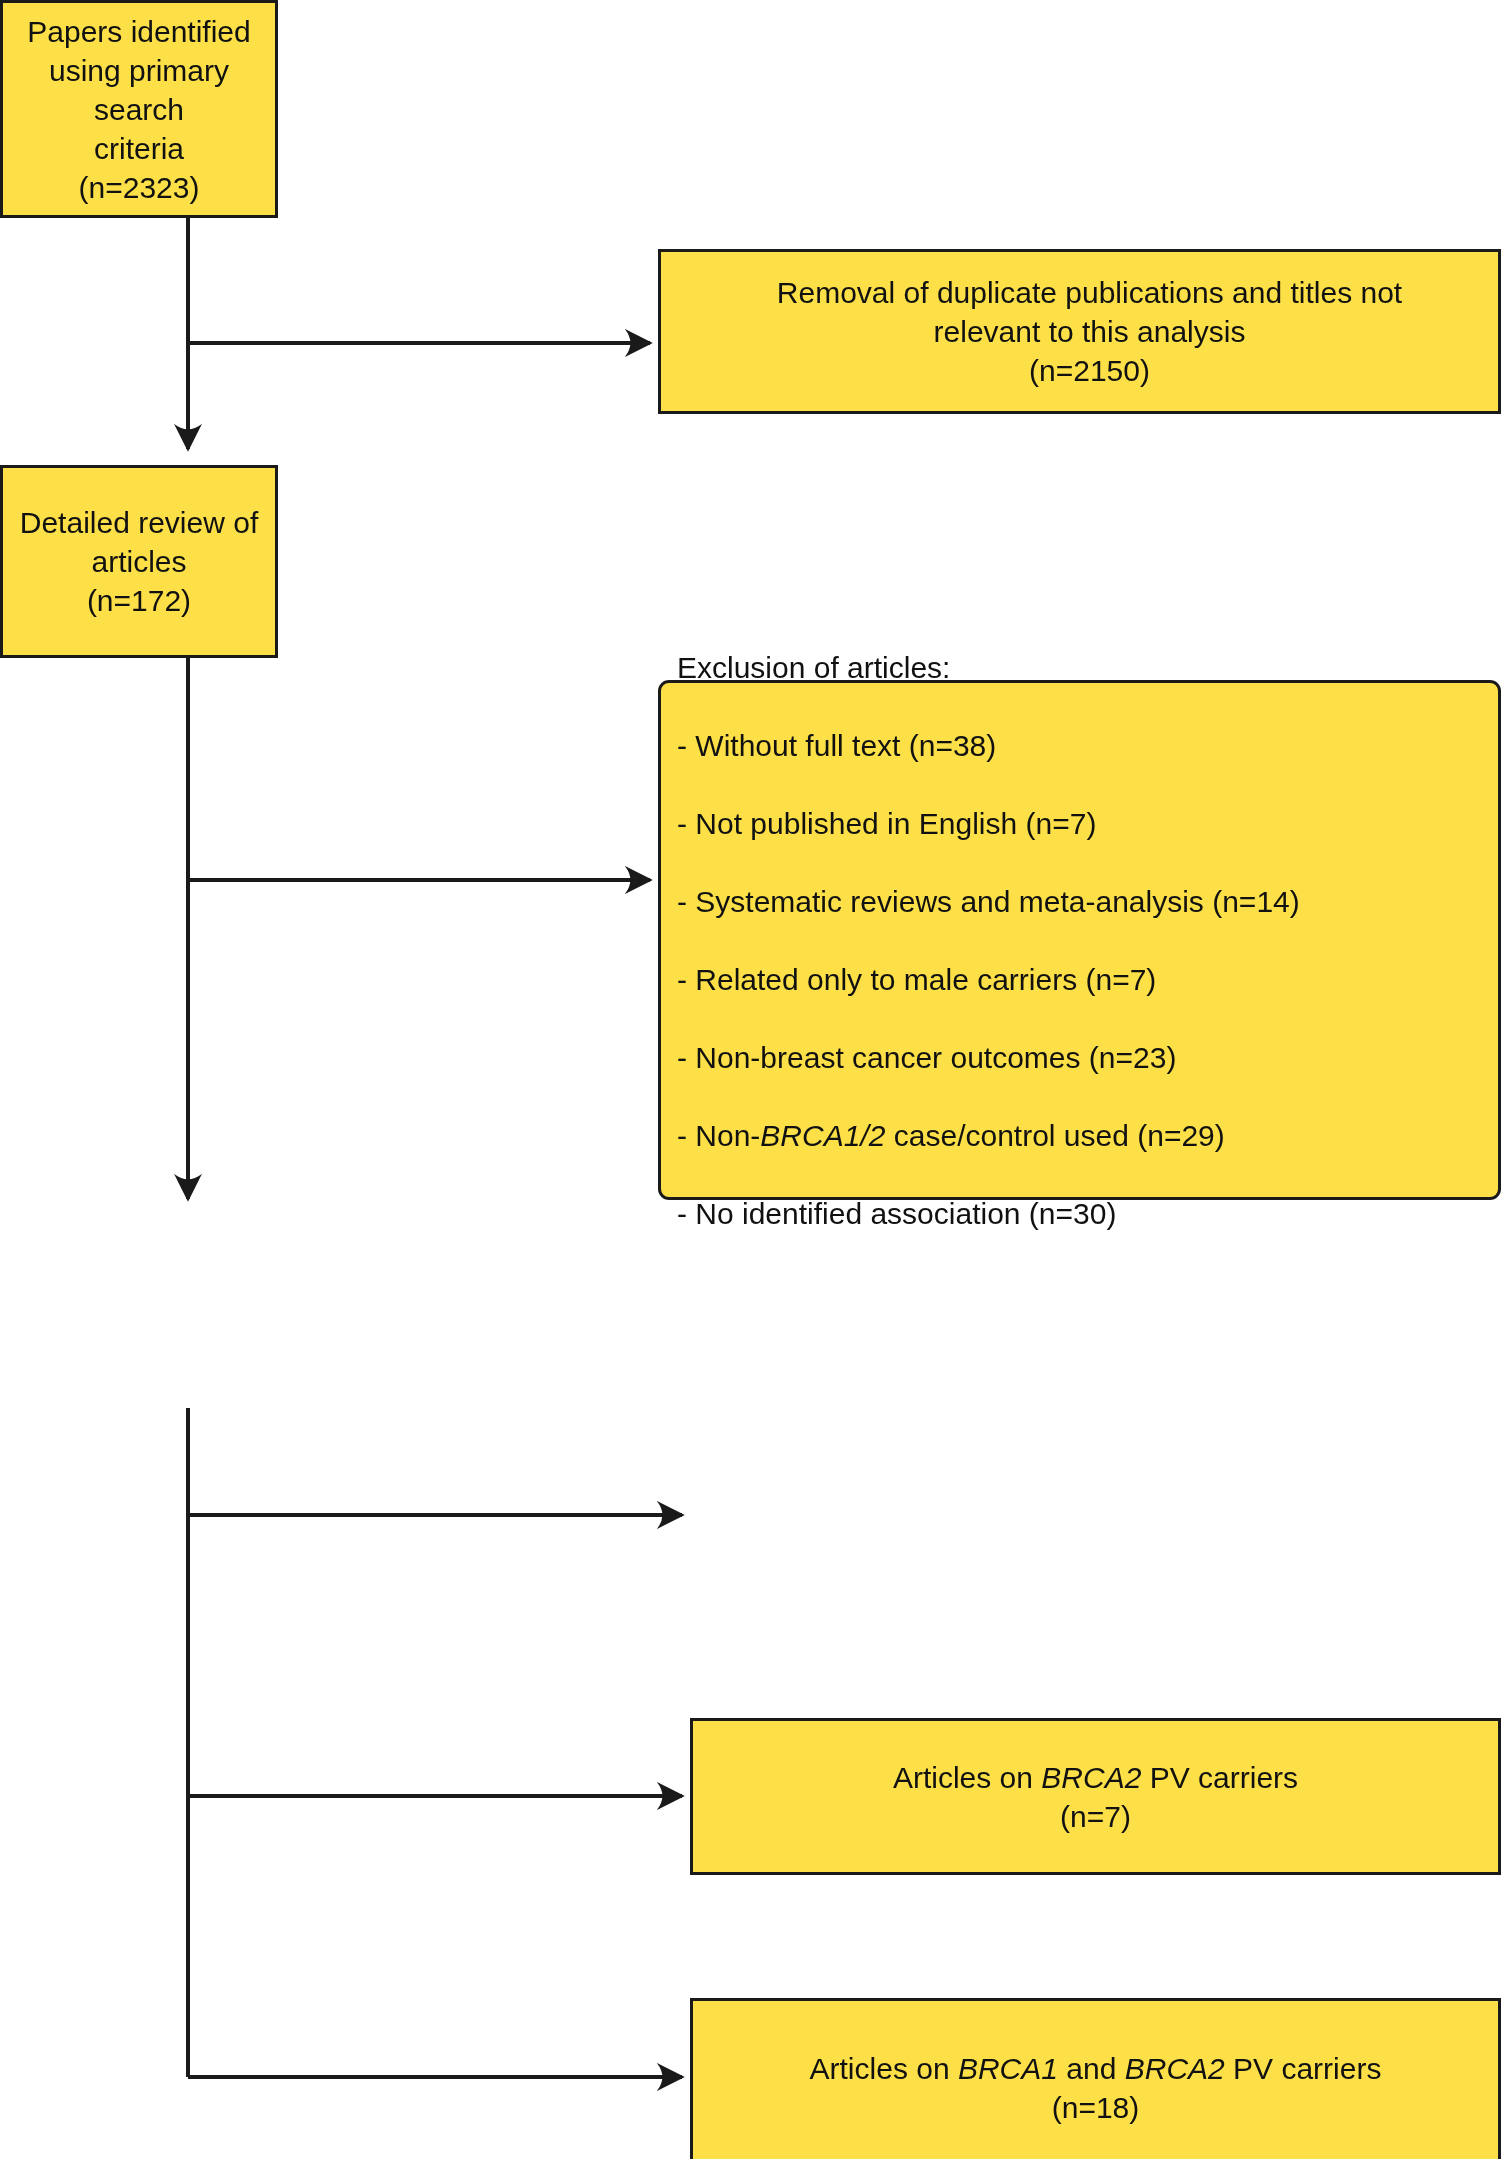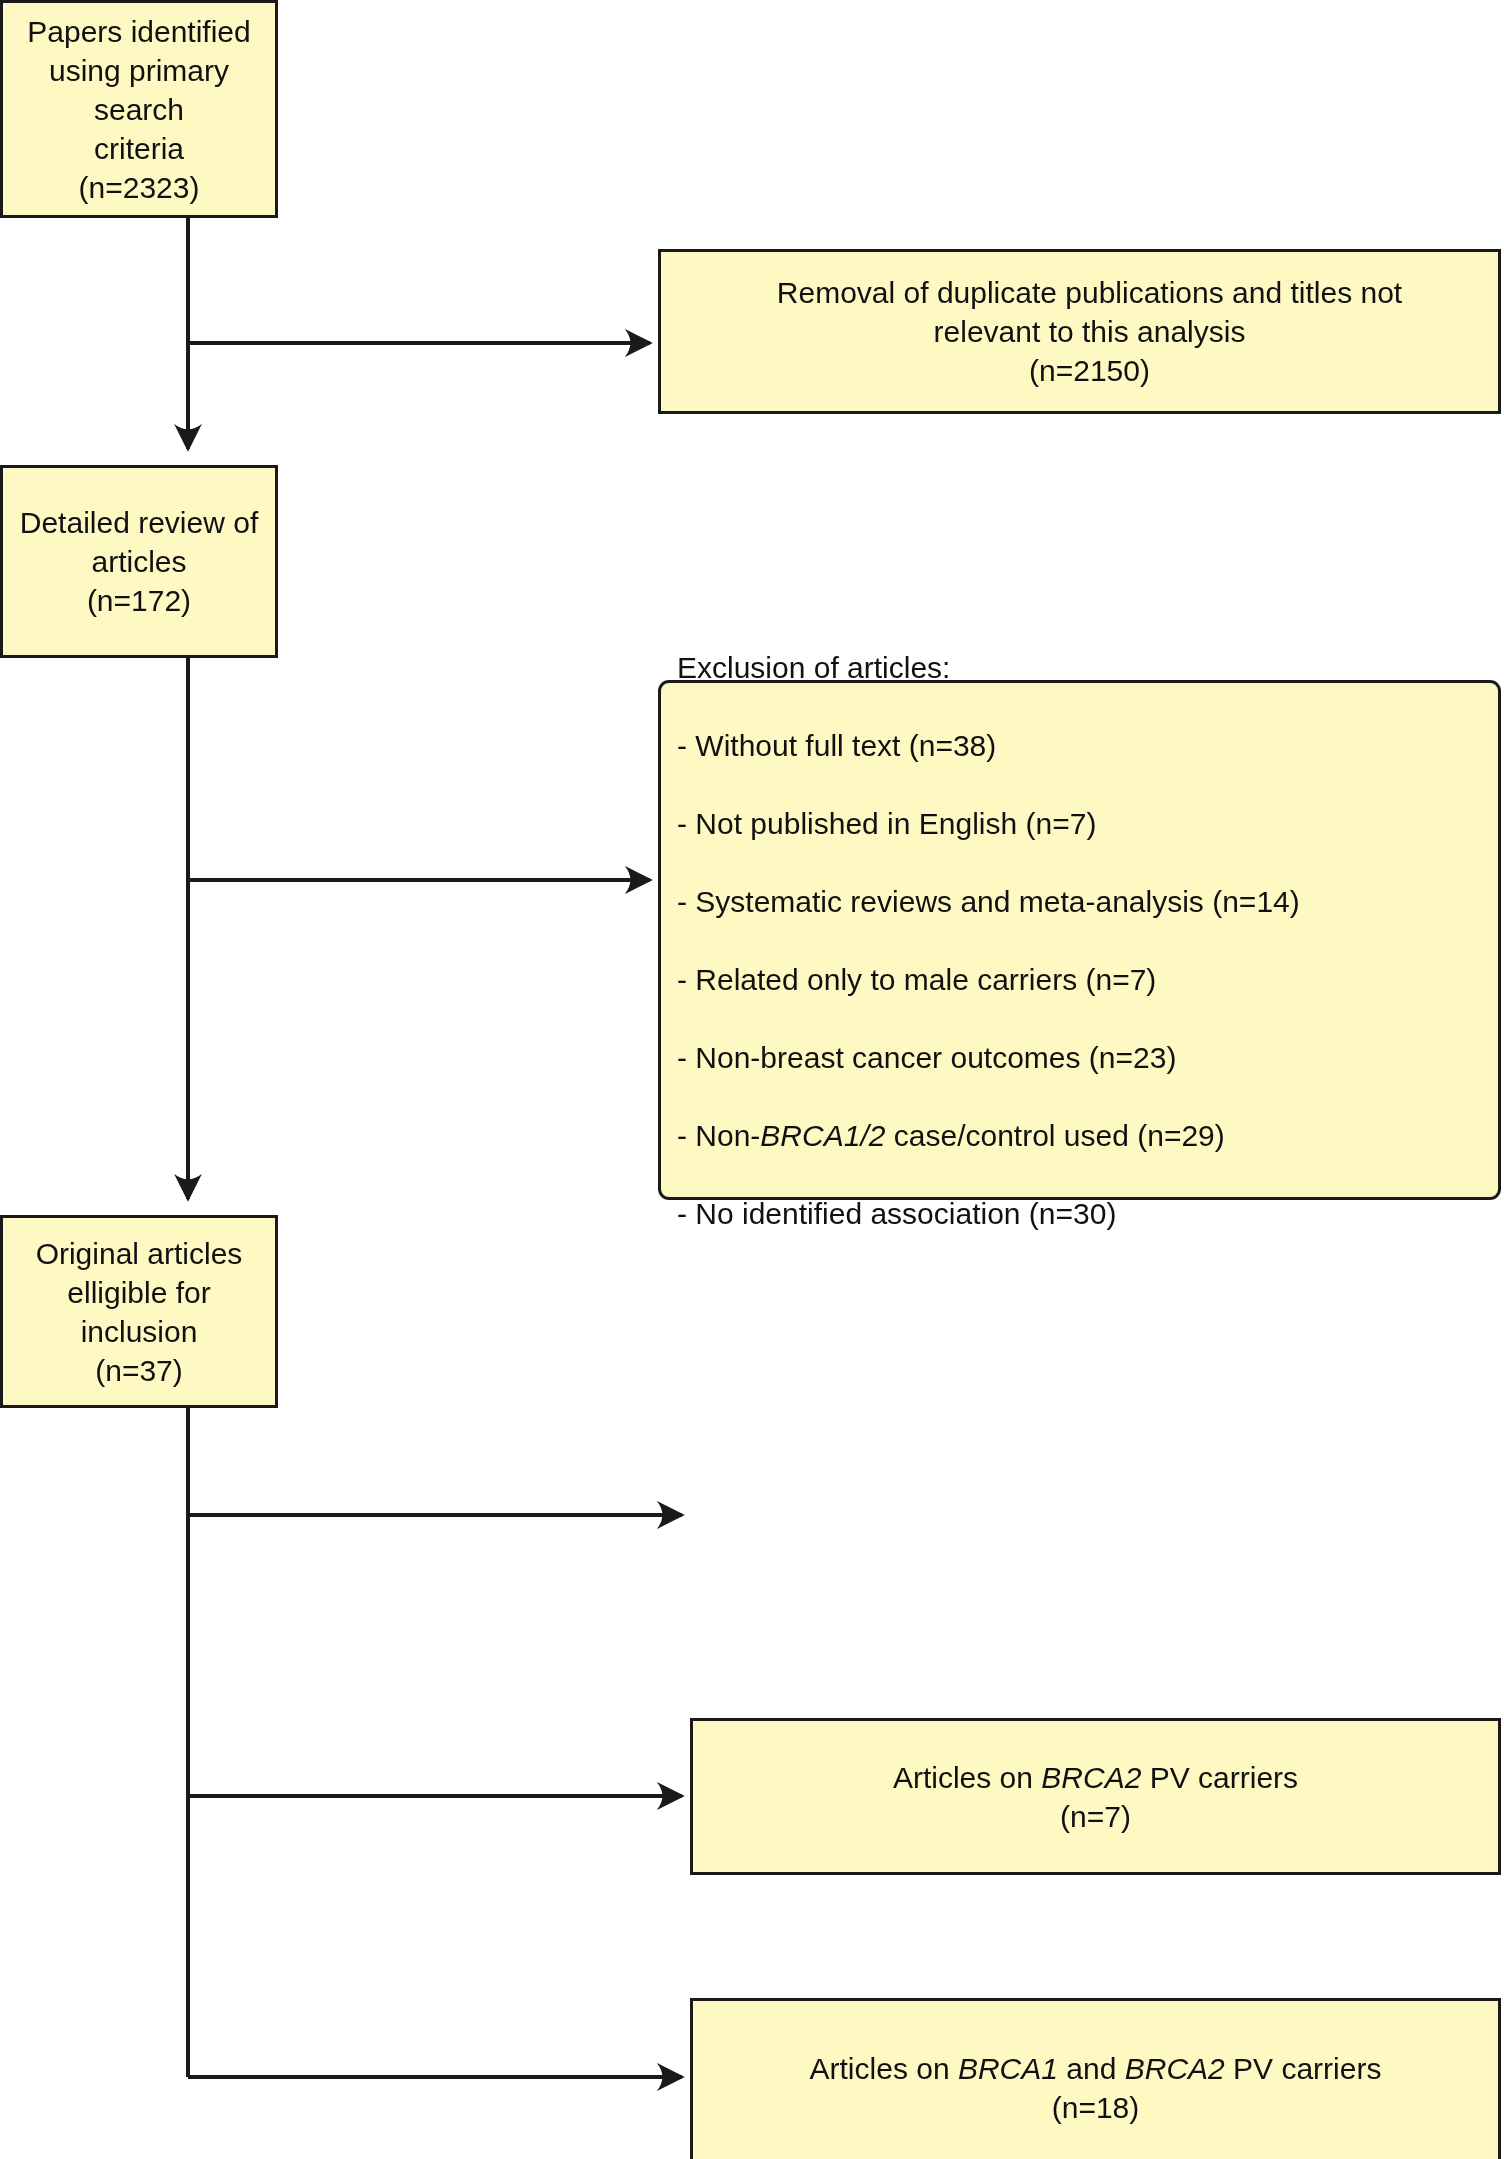--- a/index.html
+++ b/index.html
@@ -15,21 +15,21 @@
     position: relative;
     width: 1504px;
     height: 2159px;
     background: #ffffff;
     overflow: hidden;
   }
   .node {
     position: absolute;
     box-sizing: border-box;
     border: 3px solid #1a1a1a;
-    background: #fef9c3;
+    background: #fde047;
     display: flex;
     align-items: center;
     justify-content: center;
   }
   .node-text {
     width: 100%;
     text-align: center;
     font-size: 30px;
     line-height: 1.30;
     color: #111111;
@@ -112,25 +112,20 @@
       <div>- Without full text (n=38)</div>
       <div>- Not published in English (n=7)</div>
       <div>- Systematic reviews and meta-analysis (n=14)</div>
       <div>- Related only to male carriers (n=7)</div>
       <div>- Non-breast cancer outcomes (n=23)</div>
       <div><span>- Non-</span><em>BRCA1/2</em><span> case/control used (n=29)</span></div>
       <div>- No identified association (n=30)</div>
     </div>
   </div>
 
-  <div class="node" id="n-eligible">
-    <div class="node-text">Original articles
-elligible for inclusion
-(n=37)</div>
-  </div>
 
 
   <div class="node" id="n-brca2">
     <div class="node-text"><span>Articles on </span><em>BRCA2</em><span> PV carriers</span><br><span>(n=7)</span></div>
   </div>
 
   <div class="node" id="n-brca12">
     <div class="node-text"><span>Articles on </span><em>BRCA1</em><span> and </span><em>BRCA2</em><span> PV carriers</span><br><span>(n=18)</span></div>
   </div>
 

